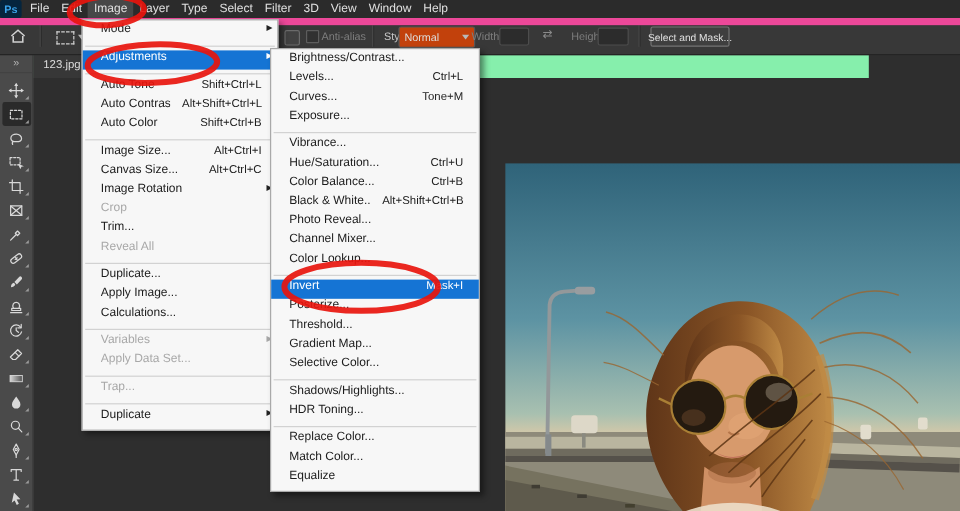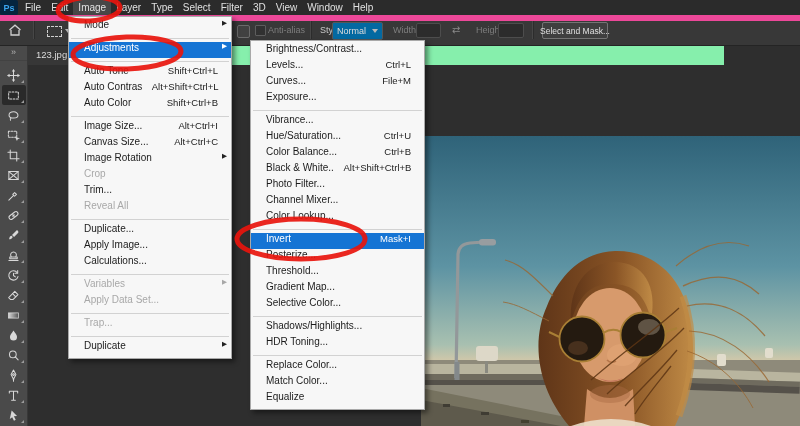--- a/index.html
+++ b/index.html
@@ -16,21 +16,21 @@
   .optionsbar{position:absolute;left:0;top:15px;width:800px;height:30px;background:#383838;
               border-bottom:1px solid #242424;z-index:4}
   .obar-label{position:absolute;top:10px;font-size:9px;color:#c9c9c9;white-space:nowrap}
   .obar-label.dim{color:#7d7d7d}
   .vdiv{position:absolute;top:6px;width:1px;height:18px;background:#474747;border-right:1px solid #2c2c2c}
   .home-ico{position:absolute;left:7px;top:7px;width:16px;height:16px}
   .marq-ico{position:absolute;left:47px;top:11px;width:13px;height:9px;border:1px dashed #cfcfcf}
   .chev{position:absolute;width:0;height:0;border-left:3.5px solid transparent;border-right:3.5px solid transparent;border-top:4px solid #b9b9b9}
   .selop-ico{position:absolute;left:237px;top:10px;width:11px;height:11px;border:1px solid #6b6b6b;border-radius:2px;background:#414141}
   .cbx{position:absolute;left:255px;top:10px;width:9px;height:9px;border:1px solid #5d5d5d;background:#313131;border-radius:1px}
-  .dropdown{position:absolute;left:332px;top:7px;width:51px;height:16px;background:#0369a1;border:1px solid #565656;
+  .dropdown{position:absolute;left:332px;top:7px;width:64px;height:16px;background:#c2410c;border:1px solid #565656;
             border-radius:2px;font-size:9px;color:#ddd;display:flex;align-items:center;justify-content:space-between;
             padding:8px 4px;box-sizing:border-box}
   .input-box{position:absolute;top:8px;width:23px;height:13px;background:#2c2c2c;border:1px solid #4d4d4d;border-radius:2px}
   .swap{position:absolute;left:452px;top:9px;font-size:10px;color:#8a8a8a;line-height:12px}
   .sam-btn{position:absolute;left:542px;top:7px;width:66px;height:17px;border:1px solid #747474;border-radius:2px;
            background:#3f3f3f;color:#e0e0e0;font-size:8.5px;display:flex;align-items:center;justify-content:center;
            box-sizing:border-box;white-space:nowrap}
   
   .toolbar{position:absolute;left:0;top:45px;width:28px;height:381px;background:#4a4a4a;border-right:1px solid #383838;
            z-index:3;display:flex;flex-direction:column;align-items:center;box-sizing:border-box}
@@ -44,21 +44,21 @@
   
   .tabbar{position:absolute;left:28px;top:45px;width:696px;height:20px;background:#86efac;z-index:2}
   .tab{position:absolute;left:0;top:0;height:20px;width:69px;background:#373737;color:#dcdcdc;
        font-size:9.5px;line-height:20px;padding-left:8px;box-sizing:border-box;white-space:nowrap;overflow:hidden}
   .canvas{position:absolute;left:28px;top:65px;width:772px;height:361px;background:#2e2e2e;z-index:1}
   .photo{position:absolute;left:393px;top:71px;width:379px;height:290px;display:block}
   
   .menu{position:absolute;background:#f7f7f7;border:1px solid #a9a9a9;box-shadow:3px 3px 5px rgba(0,0,0,.45);
         z-index:10;padding:2px 0;box-sizing:border-box}
   #image-menu{left:68px;top:16px;width:164px}
-  #adj-menu{left:250px;top:40px;width:175px}
+  #adj-menu{left:225px;top:40px;width:175px}
   .mi{display:flex;align-items:flex-start;height:16px;padding:0 4px 0 15px;font-size:10px;color:#1b1b1b;white-space:nowrap}
   .mi-label{flex:1 1 auto;overflow:hidden}
   .mi-shortcut{font-size:9.5px;margin-left:10px}
   .mi-arrow{width:9px;font-size:6.5px;text-align:right;color:#222}
   .mi.highlighted{background:var(--menu_highlight,#1574d4);color:#fff}
   .mi.highlighted .mi-arrow{color:#fff}
   .mi.disabled{color:#a8a8a8}
   .mi.disabled .mi-arrow{color:#a8a8a8}
   .msep{height:1px;background:#d2d2d2;margin:3px 2px}
   
@@ -419,21 +419,21 @@
         <span class="mi-shortcut"></span>
         <span class="mi-arrow"></span>
       </div>
       <div class="mi">
         <span class="mi-label">Levels...</span>
         <span class="mi-shortcut">Ctrl+L</span>
         <span class="mi-arrow"></span>
       </div>
       <div class="mi">
         <span class="mi-label">Curves...</span>
-        <span class="mi-shortcut">File+M</span>
+        <span class="mi-shortcut">Tone+M</span>
         <span class="mi-arrow"></span>
       </div>
       <div class="mi">
         <span class="mi-label">Exposure...</span>
         <span class="mi-shortcut"></span>
         <span class="mi-arrow"></span>
       </div>
       <div class="msep"></div>
       <div class="mi">
         <span class="mi-label">Vibrance...</span>
@@ -449,21 +449,21 @@
         <span class="mi-label">Color Balance...</span>
         <span class="mi-shortcut">Ctrl+B</span>
         <span class="mi-arrow"></span>
       </div>
       <div class="mi">
         <span class="mi-label">Black &amp; White...</span>
         <span class="mi-shortcut">Alt+Shift+Ctrl+B</span>
         <span class="mi-arrow"></span>
       </div>
       <div class="mi">
-        <span class="mi-label">Photo Filter...</span>
+        <span class="mi-label">Photo Reveal...</span>
         <span class="mi-shortcut"></span>
         <span class="mi-arrow"></span>
       </div>
       <div class="mi">
         <span class="mi-label">Channel Mixer...</span>
         <span class="mi-shortcut"></span>
         <span class="mi-arrow"></span>
       </div>
       <div class="mi">
         <span class="mi-label">Color Lookup...</span>

